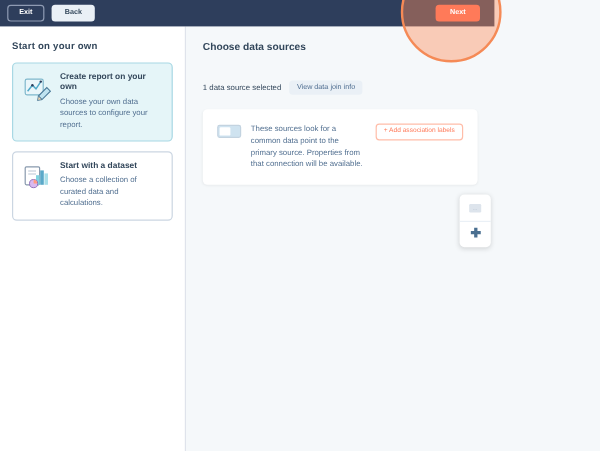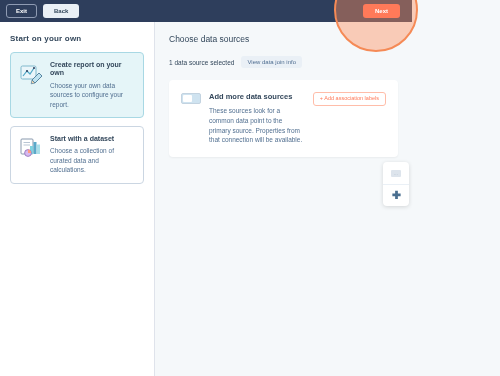--- a/index.html
+++ b/index.html
@@ -64,21 +64,21 @@
   .opt-text { flex:1; min-width:0; }
   .opt-title {
     font-size:7px; font-weight:bold; color:#33475b;
     margin-bottom:3px; line-height:1.2;
   }
   .opt-desc { font-size:6.5px; color:#516f90; line-height:1.45; }
 
   
   .main { flex:1; background:#f5f8fa; padding:12px 14px; overflow:hidden; }
   .main-title {
-    font-size:8.5px; font-weight:normal; color:#33475b; margin-bottom:12px;
+    font-size:8.5px; font-weight:bold; color:#33475b; margin-bottom:23px;
   }
   .subrow { display:flex; align-items:center; gap:7px; margin-bottom:12px; }
   .sub-count { font-size:6.5px; color:#33475b; }
   .btn-join {
     background:#eaf0f6; color:#506e91; border:none; border-radius:3px;
     font-size:6px; padding:3px 6px; line-height:1; cursor:pointer;
   }
 
   .panel {
     background:#fff; border-radius:4px; padding:12px 12px;
@@ -201,21 +201,20 @@
         <button class="btn-join">View data join info</button>
       </div>
 
 
       <div class="panel">
         <div class="addrow">
           <div class="toggle">
             <div class="toggle-knob"></div>
           </div>
           <div class="add-body">
-            <div class="add-title">Add more data sources</div>
             <div class="add-desc">These sources look for a common data point to the primary source. Properties from that connection will be available.</div>
           </div>
           <button class="btn-assoc">+ Add association labels</button>
         </div>
       </div>
     </div>
   </div>
 
   <div class="side-panel">
     <div class="sp-cell">

